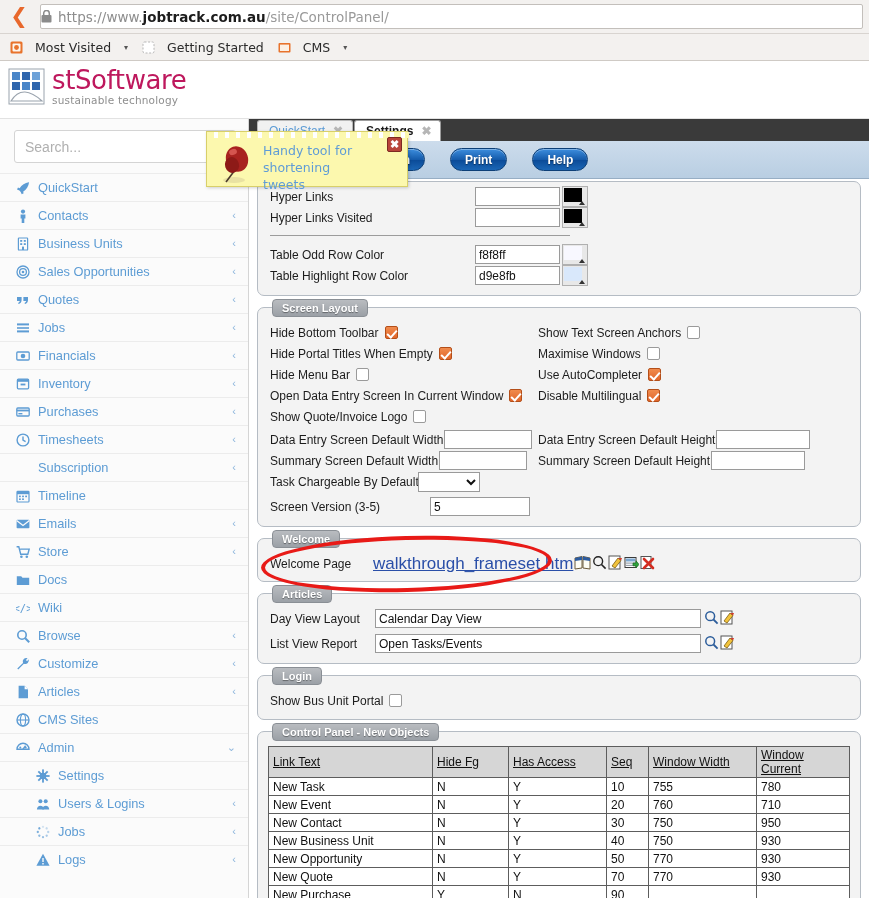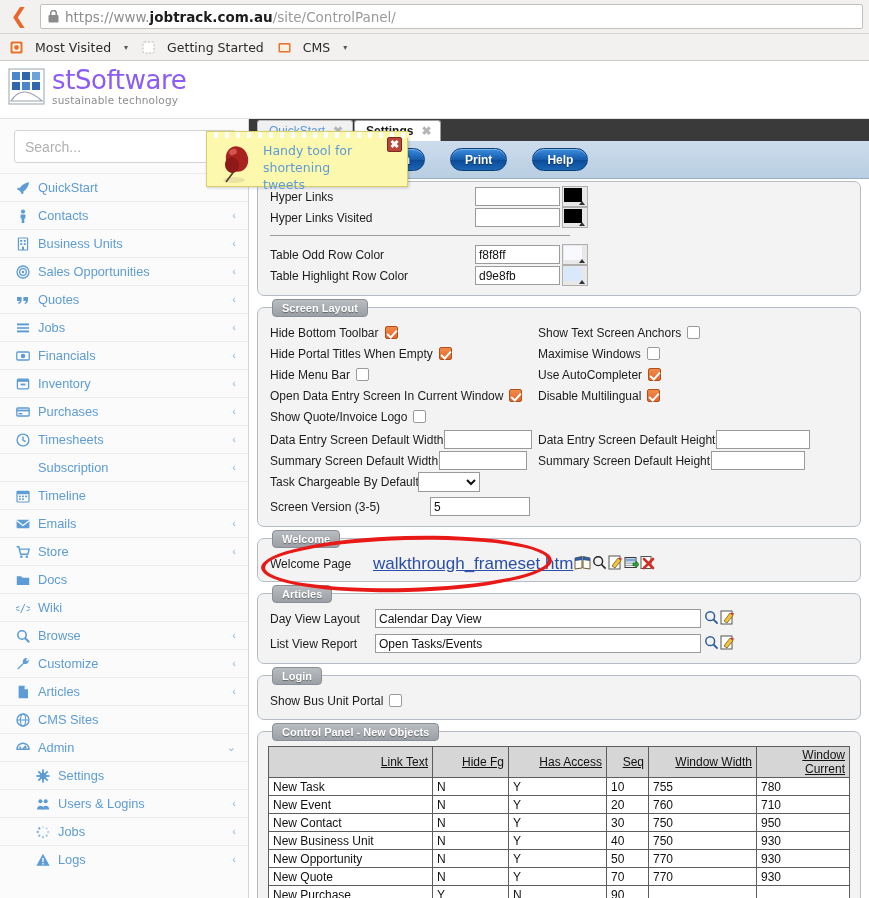--- a/index.html
+++ b/index.html
@@ -22,21 +22,21 @@
   }
   #back-btn {
     width:30px; height:30px; flex:0 0 30px;
     display:flex; align-items:center; justify-content:center;
     color:#e8682c; font-size:21px; line-height:1; cursor:pointer;
     font-family:"DejaVu Sans", sans-serif;
   }
   #url-field {
     flex:1; height:25px; margin-left:6px; margin-right:2px;
     background:#ffffff; border:1px solid #c3bfbb; border-radius:2px;
-    display:flex; align-items:center; padding:0 7px;
+    display:flex; align-items:center; padding:0 0;
     font-size:13.5px; color:#8d8d8d;
     font-family:"DejaVu Sans", sans-serif;
   }
   #lock-icon { margin-right:6px; display:flex; align-items:center; }
   .url-strong { color:#1c1c1c; font-weight:bold; }
   .url-dim { color:#9a9a9a; }
 
   #bookmark-row {
     height:27px; display:flex; align-items:center;
     background:#f3f1ef; padding:0 6px; gap:4px;
@@ -62,21 +62,21 @@
     height:58px; background:#ffffff; position:relative;
     border-bottom:1px solid #e2e2e2;
   }
   #logo-wrap {
     position:absolute; left:8px; top:6px;
     display:flex; align-items:center; gap:7px;
   }
   #logo-mark { width:37px; height:37px; position:relative; }
   #logo-text { line-height:1; }
   .logo-main {
-    font-size:26px; color:#8b5cf6; font-weight:normal;
+    font-size:26px; color:#be185d; font-weight:normal;
     letter-spacing:-0.4px; display:block;
     font-family:"DejaVu Sans", sans-serif;
   }
   .logo-sub {
     font-size:10.5px; color:#8e8e8e; display:block; margin-top:2px;
     letter-spacing:0.2px;
     font-family:"DejaVu Sans", sans-serif;
   }
 
   
@@ -246,21 +246,21 @@
 
   .link-blue {
     color:#2a4fa8; text-decoration:underline; font-size:17px; cursor:pointer;
   }
   .icon-row { display:flex; align-items:center; gap:1px; margin-left:1px; }
 
   
   table.cp-table { border-collapse:collapse; width:100%; background:#fff; }
   table.cp-table th {
     background:#d6d6d6; border:1px solid #5d5d5d;
-    font-size:12px; font-weight:normal; text-align:right;
+    font-size:12px; font-weight:normal; text-align:left;
     padding:1px 4px; height:18px; color:#111;
   }
   table.cp-table th span { text-decoration:underline; }
   table.cp-table td {
     border:1px solid #5d5d5d; font-size:12px; padding:1px 4px;
     height:18px; color:#111; background:#ffffff;
   }
   .col-link { width:164px; }
   .col-hide { width:76px; }
   .col-access { width:98px; }

